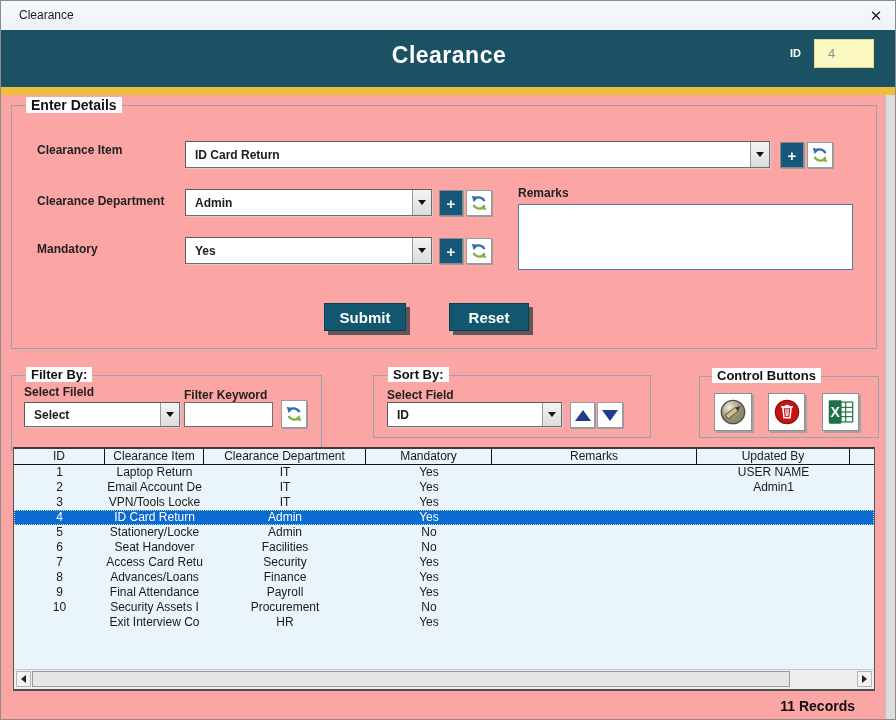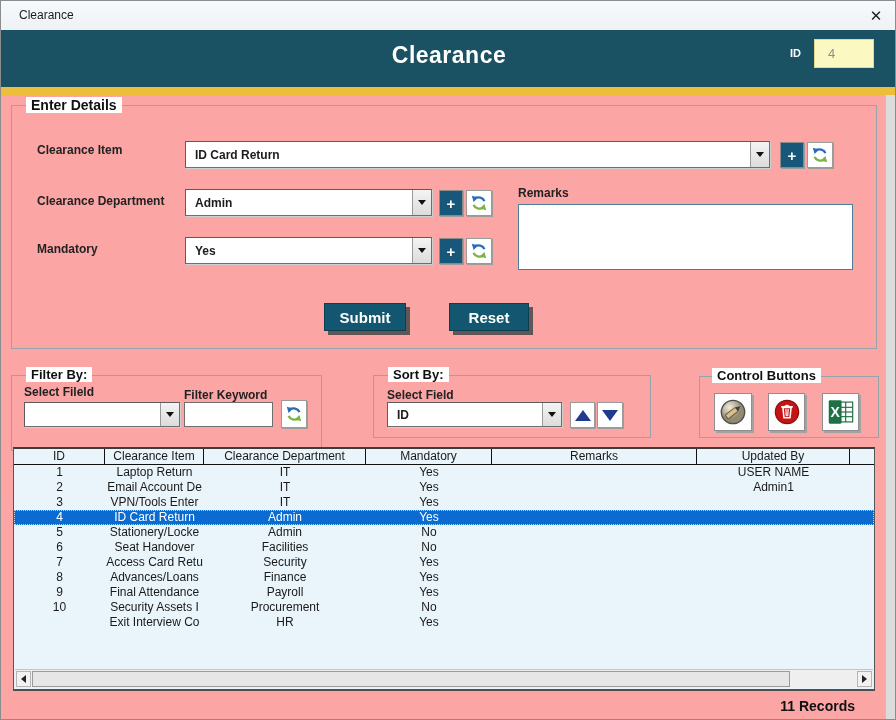--- a/index.html
+++ b/index.html
@@ -177,20 +177,21 @@
 
     <div class="action" style="left:312px; top:197px; width:82px; height:28px;">Submit</div>
     <div class="action" style="left:437px; top:197px; width:80px; height:28px;">Reset</div>
   </div>
 
   <div class="group" style="left:10px; top:374px; width:311px; height:76px;">
     <span class="legend" style="left:14px;">Filter By:</span>
     <span class="lbl" style="left:12px; top:9px;">Select Fileld</span>
     <span class="lbl" style="left:172px; top:12px;">Filter Keyword</span>
     <div class="combo" style="left:12px; top:26px; width:156px; height:25px;">
+      <span class="val">Select</span>
       <div class="cbtn">
           <span class="tri-down"></span>
         </div>
     </div>
     <input class="txt" style="left: 172px; top: 26px; width: 89px; height: 25px;" value="">
     <div class="syncbtn" style="left:269px; top:24px; width:26px; height:28px;">
       <span>
         <svg width="18" height="18" viewBox="0 0 20 20">
           <path d="M16 8 A7 6 0 0 0 5 5" fill="none" stroke="#2E6DB4" stroke-width="2.6"></path>
           <polygon points="2,2 9,4 4,9" fill="#2E6DB4"></polygon>
@@ -288,21 +289,21 @@
           <div class="g-cell" style="width: 91px;">2</div>
           <div class="g-cell" style="width: 99px;">Email Account De</div>
           <div class="g-cell" style="width: 162px;">IT</div>
           <div class="g-cell" style="width: 126px;">Yes</div>
           <div class="g-cell" style="width: 205px;"></div>
           <div class="g-cell" style="width: 153px;">Admin1</div>
           <div class="g-cell" style="width: 26px;"></div>
         </div>
         <div class="g-row">
           <div class="g-cell" style="width: 91px;">3</div>
-          <div class="g-cell" style="width: 99px;">VPN/Tools Enter</div>
+          <div class="g-cell" style="width: 99px;">VPN/Tools Locke</div>
           <div class="g-cell" style="width: 162px;">IT</div>
           <div class="g-cell" style="width: 126px;">Yes</div>
           <div class="g-cell" style="width: 205px;"></div>
           <div class="g-cell" style="width: 153px;"></div>
           <div class="g-cell" style="width: 26px;"></div>
         </div>
         <div class="g-row g-sel">
           <div class="g-cell" style="width: 91px;">4</div>
           <div class="g-cell" style="width: 99px;">ID Card Return</div>
           <div class="g-cell" style="width: 162px;">Admin</div>

